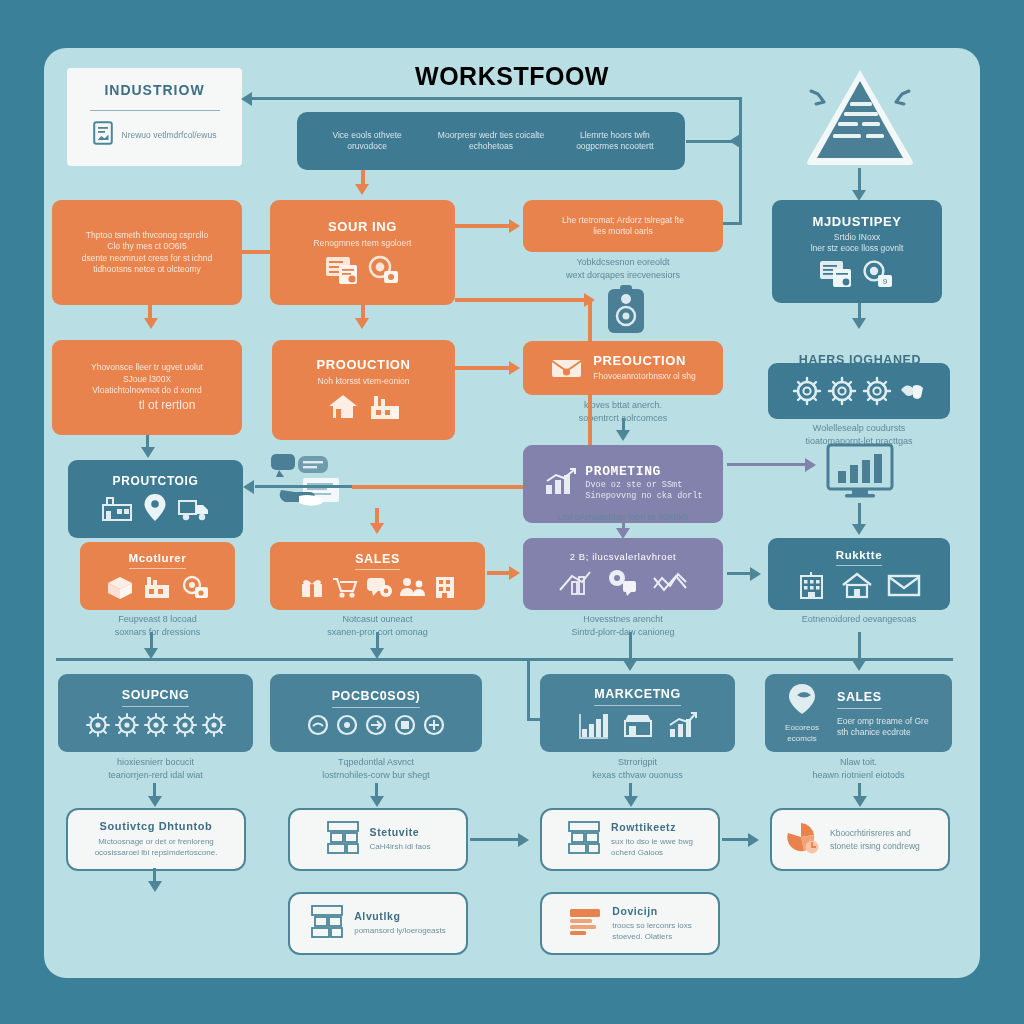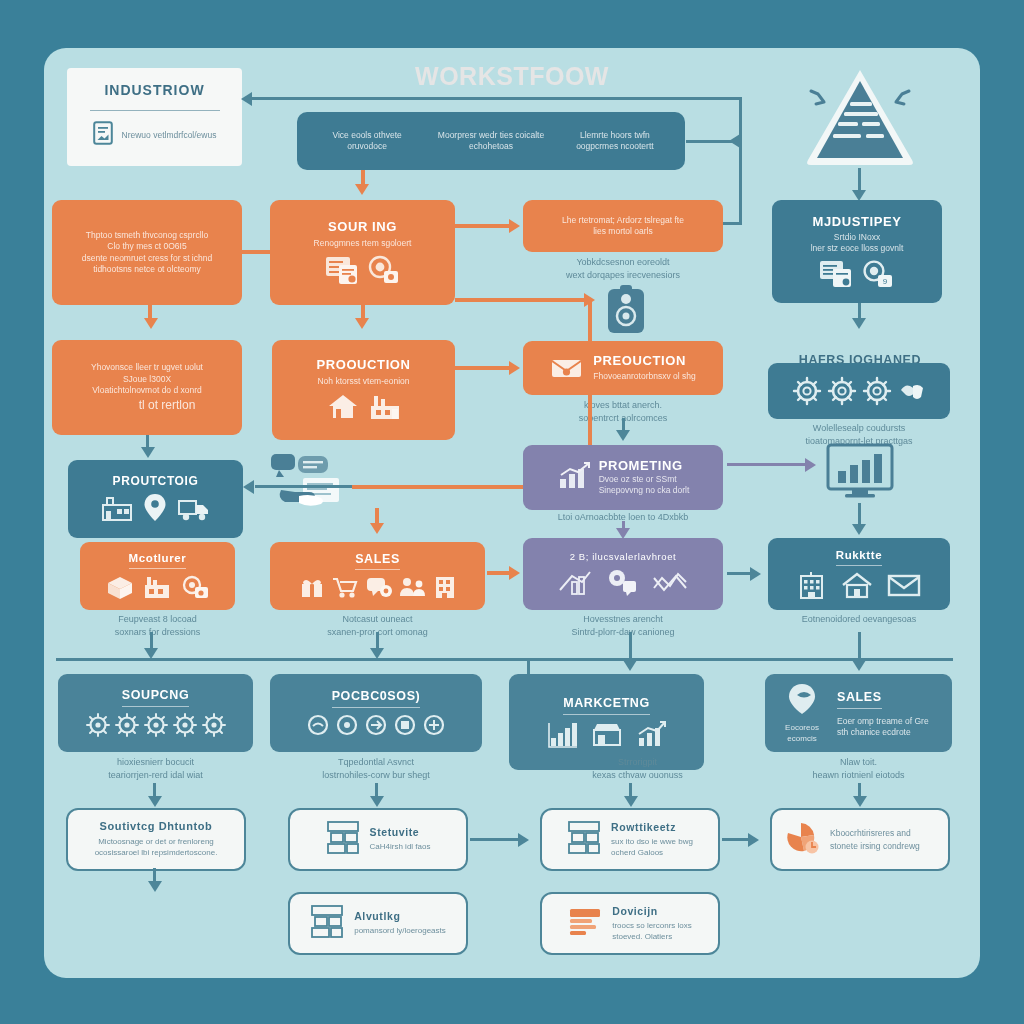--- a/index.html
+++ b/index.html
@@ -108,21 +108,21 @@
   }
   .arrow.right.pu { border-left-color: #8382ad; }
 
   #title {
     position: absolute;
     left: 0; right: 0; top: 62px;
     text-align: center;
     font-size: 25px;
     font-weight: bold;
     letter-spacing: .5px;
-    color: #e5e5e5;
+    color: #000000;
   }
 
   .hrule {
     position: absolute;
     height: 3px;
     background: #4d8699;
   }
 
   .freeicon { position: absolute; }
 </style>
@@ -432,21 +432,21 @@
   </div>
 
   <div class="ln" style="left:255px; top:485px; width:98px; height:3px;"></div>
   <div class="arrow left" style="left:243px; top:480px;"></div>
 
   <div class="ln or" style="left:352px; top:485px; width:240px; height:4px;"></div>
   <div class="ln or" style="left:588px; top:298px; width:4px; height:190px;"></div>
   <div class="ln or" style="left:455px; top:298px; width:137px; height:4px;"></div>
   <div class="arrow right or" style="left:584px; top:293px;"></div>
 
-  <div class="box purple node" style="left:523px; top:445px; width:200px; height:65px; flex-direction:row; gap:8px; justify-content:center;">
+  <div class="box purple node" style="left:523px; top:445px; width:200px; height:78px; flex-direction:row; gap:8px; justify-content:center;font-family:Liberation Mono, monospace;">
     <span>
       <svg width="34" height="30" viewBox="0 0 34 30">
         <rect x="3" y="18" width="6" height="9" fill="#e8ebf3"></rect>
         <rect x="12" y="13" width="6" height="14" fill="#e8ebf3"></rect>
         <rect x="21" y="8" width="6" height="19" fill="#e8ebf3"></rect>
         <path d="M4 14 L13 8 L21 11 L31 3" fill="none" stroke="#f0f1f7" stroke-width="2"></path>
         <path d="M27 2 l5 0 l0 5" fill="none" stroke="#f0f1f7" stroke-width="2"></path>
       </svg>
     </span>
     <div style="text-align:left;">
@@ -717,21 +717,21 @@
           <circle cx="12" cy="12" r="9" fill="none" stroke="#dfedf0" stroke-width="2.2"></circle>
           <path d="M12 7 v10 M7 12 h10" stroke="#dfedf0" stroke-width="2"></path>
         </svg>
     </div>
   </div>
   <div class="cap" style="left:270px; top:756px; width:212px;">
     <div>Tqpedontlal Asvnct</div>
     <div>lostrnohiles-corw bur shegt</div>
   </div>
 
-  <div class="box teal2 node" style="left:509px; top:674px; width:195px; height:96px;justify-content:center;">
+  <div class="box teal2 node" style="left:540px; top:674px; width:195px; height:78px;justify-content:center;">
     <div class="ttl u" style="font-size:12.5px;">MARKCETNG</div>
     <div class="icons" style="gap:12px;">
       <svg width="32" height="28" viewBox="0 0 32 28">
         <rect x="4" y="18" width="5" height="8" fill="#dfedf0"></rect>
           <rect x="11" y="13" width="5" height="13" fill="#dfedf0"></rect>
         <rect x="18" y="8" width="5" height="18" fill="#dfedf0"></rect>
           <rect x="25" y="3" width="5" height="23" fill="#dfedf0"></rect>
         <path d="M2 3 v24 h28" fill="none" stroke="#dfedf0" stroke-width="1.6"></path>
       </svg>
       <svg width="32" height="28" viewBox="0 0 32 28">

